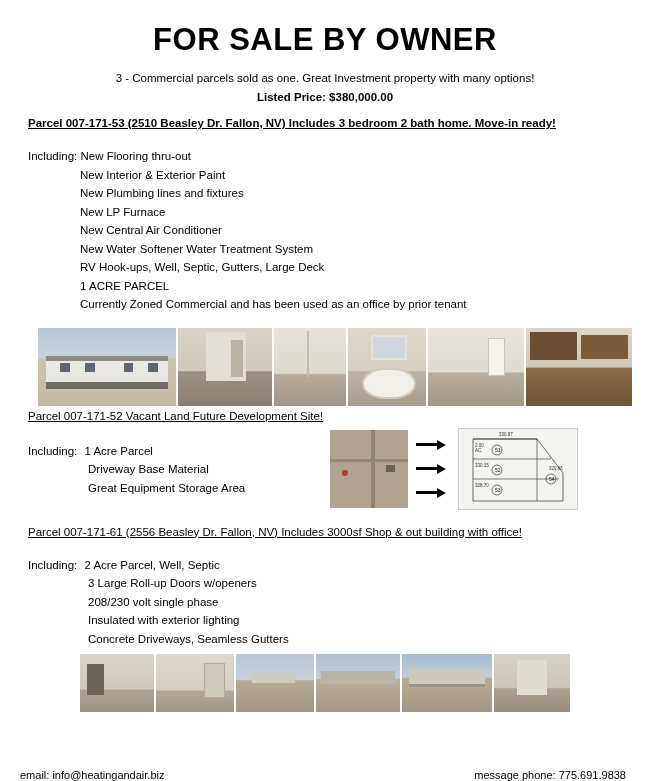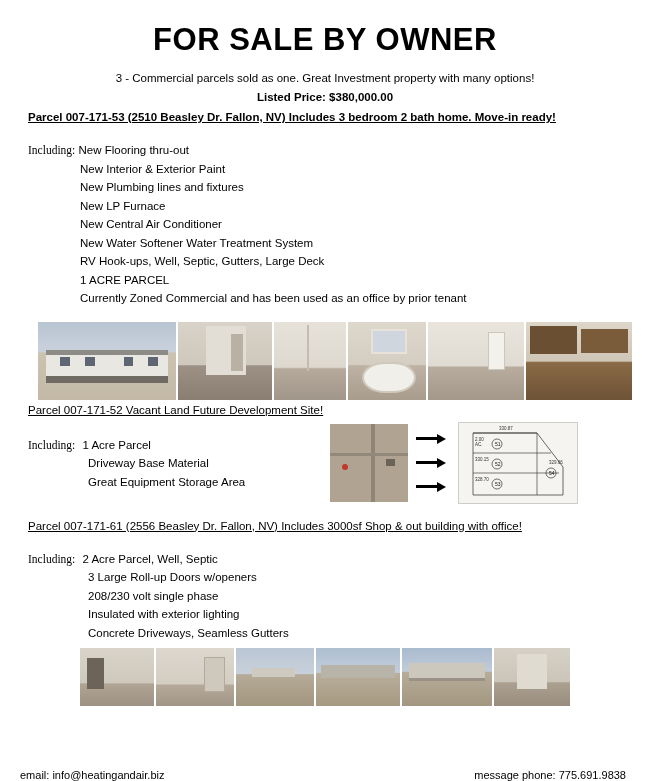--- a/index.html
+++ b/index.html
@@ -39,35 +39,34 @@
     text-align: center;
     font-size: 11.5px;
     font-weight: bold;
     margin-top: 7px;
   }
   .parcel-head {
     font-size: 11.5px;
     font-weight: bold;
     text-decoration: underline;
     margin-left: 28px;
-    margin-top: 8px;
+    margin-top: 14px;
   }
   .parcel-head-2 {
     font-size: 11.5px;
     text-decoration: underline;
     margin-left: 28px;
   }
   .including-block {
     margin-left: 28px;
     font-size: 11.5px;
     line-height: 18.5px;
   }
   .including-label {
     display: inline-block;
-    font-family: Liberation Serif, serif;
   }
   .feat-indent {
     margin-left: 52px;
   }
   .feat-indent-2 {
     margin-left: 60px;
   }
   .photo-strip {
     display: flex;
     margin-left: 38px;

